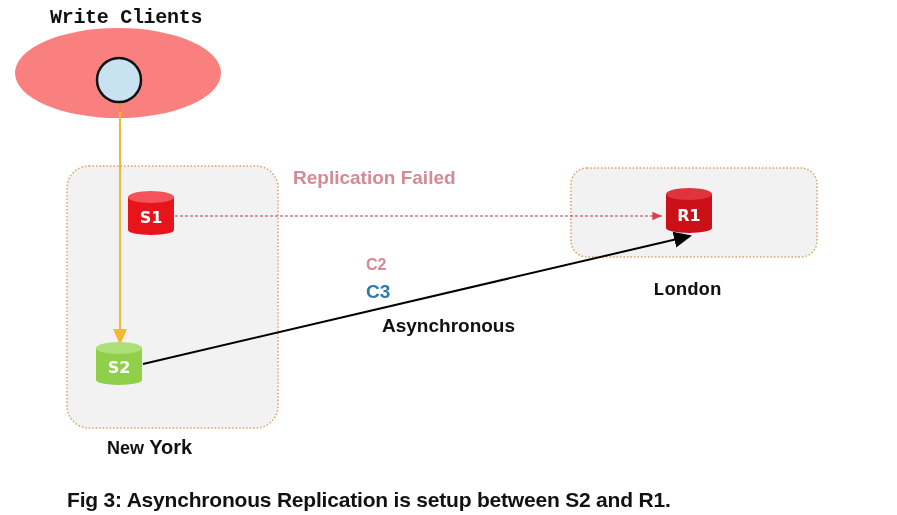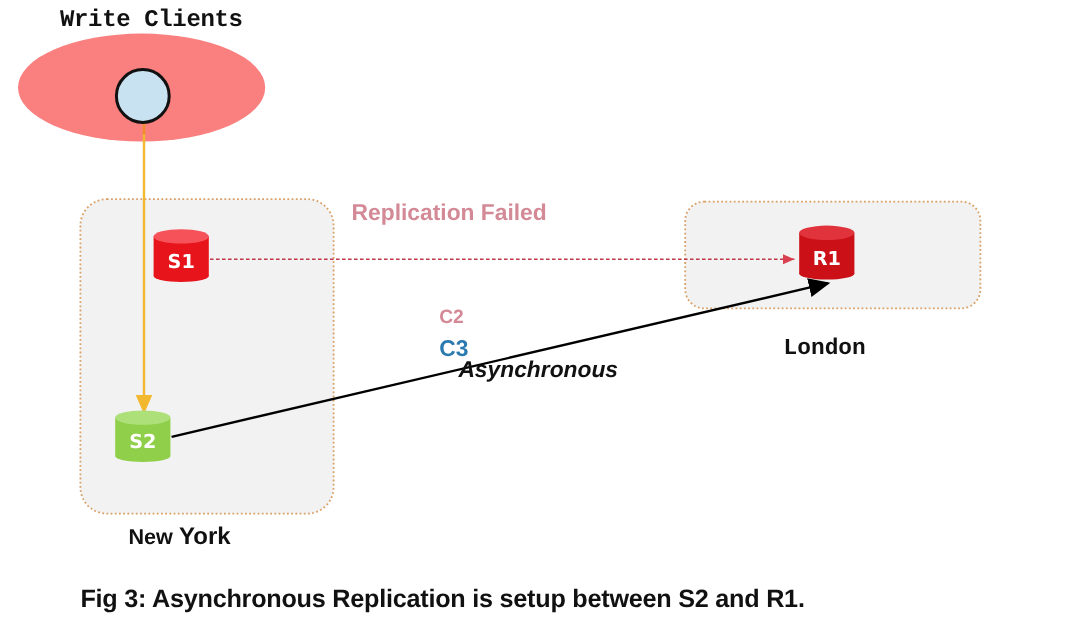--- a/index.html
+++ b/index.html
@@ -3,21 +3,21 @@
 <meta charset="utf-8">
 <style>
   html, body { margin: 0; padding: 0; background: #ffffff; }
   body { width: 897px; height: 515px; position: relative; overflow: hidden; font-family: "Liberation Sans", sans-serif; }
   svg.diagram { position: absolute; left: 0; top: 0; }
   .lbl { position: absolute; white-space: nowrap; font-weight: bold; }
   .title-clients { left: 50px; top: 6px; font-size: 20px; color: #111; font-family: Liberation Mono, monospace; font-weight: bold; letter-spacing: -0.3px; }
   .failed-lbl { left: 293px; top: 166px; font-size: 19px; line-height: 23px; color: #d48a96; }
   .c2 { left: 366px; top: 226px; font-size: 16px; color: #d48a96; margin-top: 30px; }
   .c3 { left: 366px; top: 281px; font-size: 19px; color: #2a7ab0; }
-  .async-lbl { left: 382px; top: 296px; font-size: 19px; line-height: 25px; color: #111; font-style: italic; }
+  .async-lbl { left: 382px; top: 313px; font-size: 19px; line-height: 25px; color: #111; }
   .london { left: 653px; top: 279px; font-size: 19px; color: #111; font-family: Liberation Mono, monospace; }
   .newyork { left: 107px; top: 436px; font-size: 20px; color: #111; }
   .newyork .ny1 { font-size: 18px; margin-top: 13px; }
   .caption { left: 67px; top: 488px; font-size: 21px; color: #111; letter-spacing: -0.2px; text-align: right; }
   .db-text { font-family: "DejaVu Sans", sans-serif; font-size: 16px; font-weight: bold; fill: #ffffff; }
 </style>
 </head>
 <body>
 
 <svg class="diagram" width="897" height="515" viewBox="0 0 897 515">

